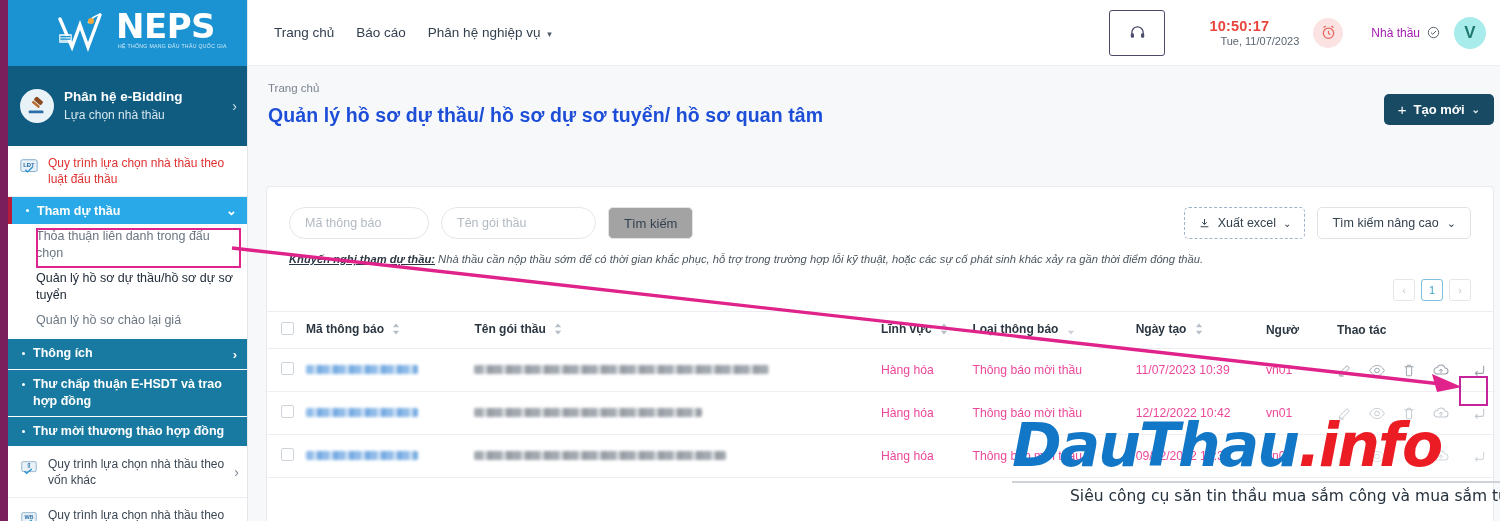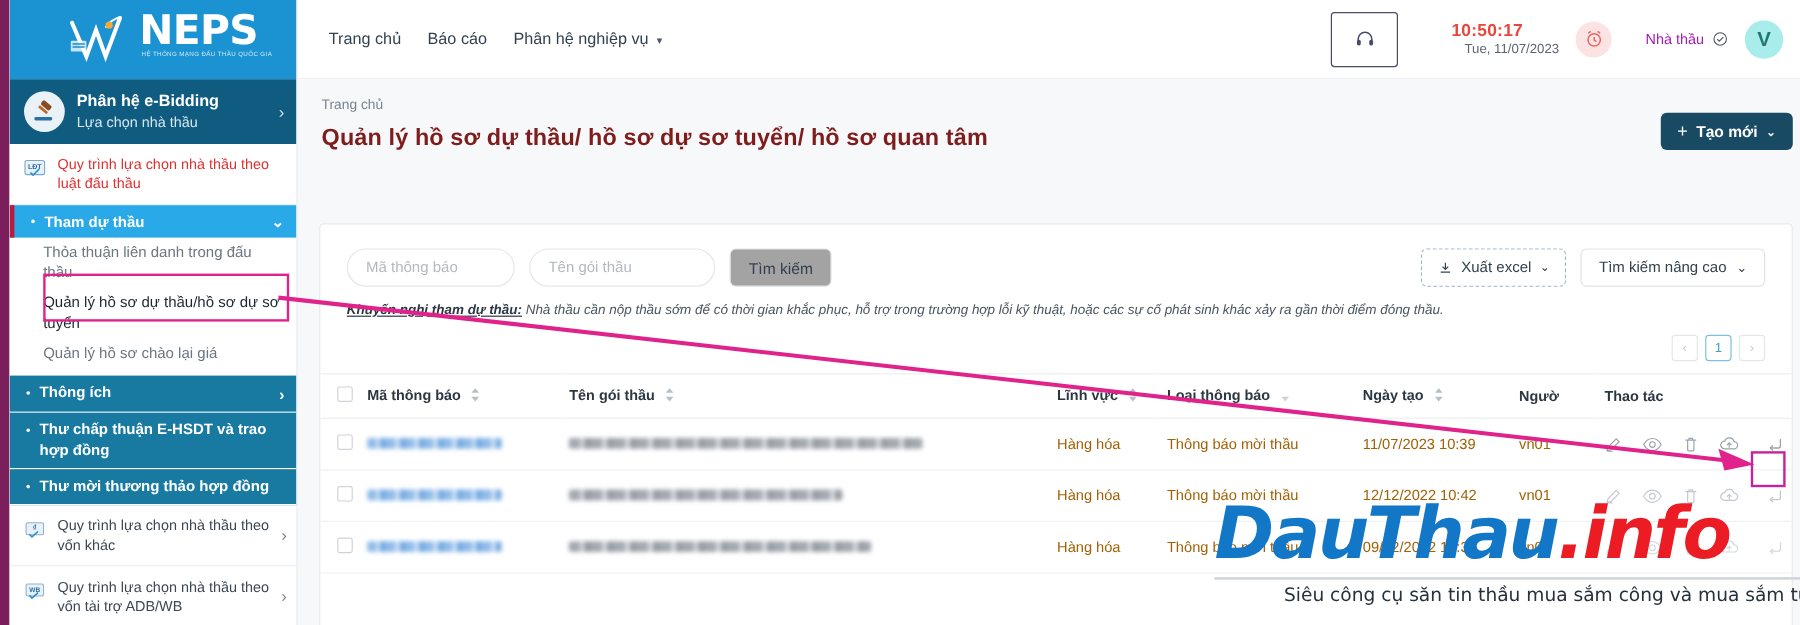--- a/index.html
+++ b/index.html
@@ -36,21 +36,21 @@
   }
   .brand .logo-sub {
     position:absolute; left: 60px; bottom: 4px;
     color:#cfeaf8; font-size: 5.2px; letter-spacing: 0.3px; white-space: nowrap;
   }
   .logo-v {
     position:absolute; left: 6px; top: 4px; width: 46px; height: 40px;
   }
 
   .subsystem {
-    height: 54px; background: #0f5c80; display: flex; align-items: center;
+    height: 80px; background: #0f5c80; display: flex; align-items: center;
     padding: 0 10px 0 12px; gap: 10px; position: relative;
   }
   .subsystem .gavel-icon {
     width: 34px; height: 34px; border-radius: 50%; background: #e9f2f7;
     display:flex; align-items:center; justify-content:center; flex: 0 0 auto;
   }
   .subsystem .st { flex: 1 1 auto; min-width: 0; }
   .subsystem .st-title { color:#ffffff; font-size: 13.5px; font-weight: bold; line-height: 16px; }
   .subsystem .st-sub { color:#d7e7ef; font-size: 12px; line-height: 16px; margin-top:2px; }
   .subsystem .chev { color:#cfe1ea; font-size: 14px; }
@@ -124,21 +124,21 @@
     color:#1f7a6d; font-size: 17px; font-weight: bold;
   }
 
   
   .main {
     position:absolute; left: 248px; top: 66px; width: 1252px; height: 455px;
     background:#f7f8fa; z-index: 2; overflow:hidden;
   }
   .crumb { font-size: 11.5px; color:#7a838e; padding: 16px 0 0 20px; }
   .page-title {
-    font-size: 19.5px; font-weight: bold; color:#7f1d1d;
+    font-size: 19.5px; font-weight: bold; color:#1d4ed8;
     padding: 10px 0 0 20px; letter-spacing: 0.1px;
   }
   .create-btn {
     position:absolute; right: 6px; top: 28px;
     background:#184a63; color:#fff; border-radius: 5px;
     height: 31px; padding: 0 14px; display:flex; align-items:center; gap:7px;
     font-size: 13px; font-weight: bold; white-space:nowrap;
   }
   .create-btn .plus { font-size: 15px; font-weight: normal; }
   .create-btn .caret { font-size: 10px; opacity:.9; }
@@ -183,21 +183,21 @@
   }
   .pg.active { border-color:#7fc0dd; color:#3e9fc9; }
 
   table.grid { width: 100%; border-collapse: collapse; margin-top: 10px; }
   table.grid th {
     text-align:left; font-size: 12px; font-weight: bold; color:#2c3742;
     padding: 10px 6px; border-top:1px solid #eceef1; border-bottom:1px solid #eceef1;
     white-space: nowrap; background:#fff;
   }
   table.grid td {
-    font-size: 12.2px; color:#a16207; padding: 13px 6px;
+    font-size: 12.2px; color:#ec4899; padding: 13px 6px;
     border-bottom:1px solid #eef0f3; vertical-align: middle;
   }
   .sorter { display:inline-block; margin-left:5px; vertical-align:middle; }
   .cb { width: 13px; height: 13px; border:1px solid #cfd4da; border-radius:2px; background:#fff; display:inline-block; }
   .redact-link {
     display:inline-block; height: 9px; border-radius: 2px;
     background: repeating-linear-gradient(90deg,#8ab8e8 0,#8ab8e8 7px,#c4dbf2 7px,#c4dbf2 11px,#6fa7e0 11px,#6fa7e0 16px);
     filter: blur(1.6px); opacity: .95;
   }
   .redact-text {
@@ -283,21 +283,21 @@
         </div>
         <div class="gl">Quy trình lựa chọn nhà thầu theo luật đấu thầu</div>
       </div>
 
       <div class="item-blue">
         <span class="dot"></span>
         <span class="lbl">Tham dự thầu</span>
         <span class="chev">⌄</span>
       </div>
 
-      <div class="sub-item">Thỏa thuận liên danh trong đấu thầu</div>
+      <div class="sub-item">Thỏa thuận liên danh trong đấu chọn</div>
       <div class="sub-item highlighted">Quản lý hồ sơ dự thầu/hồ sơ dự sơ tuyển</div>
       <div class="sub-item">Quản lý hồ sơ chào lại giá</div>
 
       <div style="height:6px"></div>
 
       <div class="item-teal">
         <span class="dot"></span>
         <span class="lbl">Thông ích</span>
         <span class="chev">›</span>
       </div>

